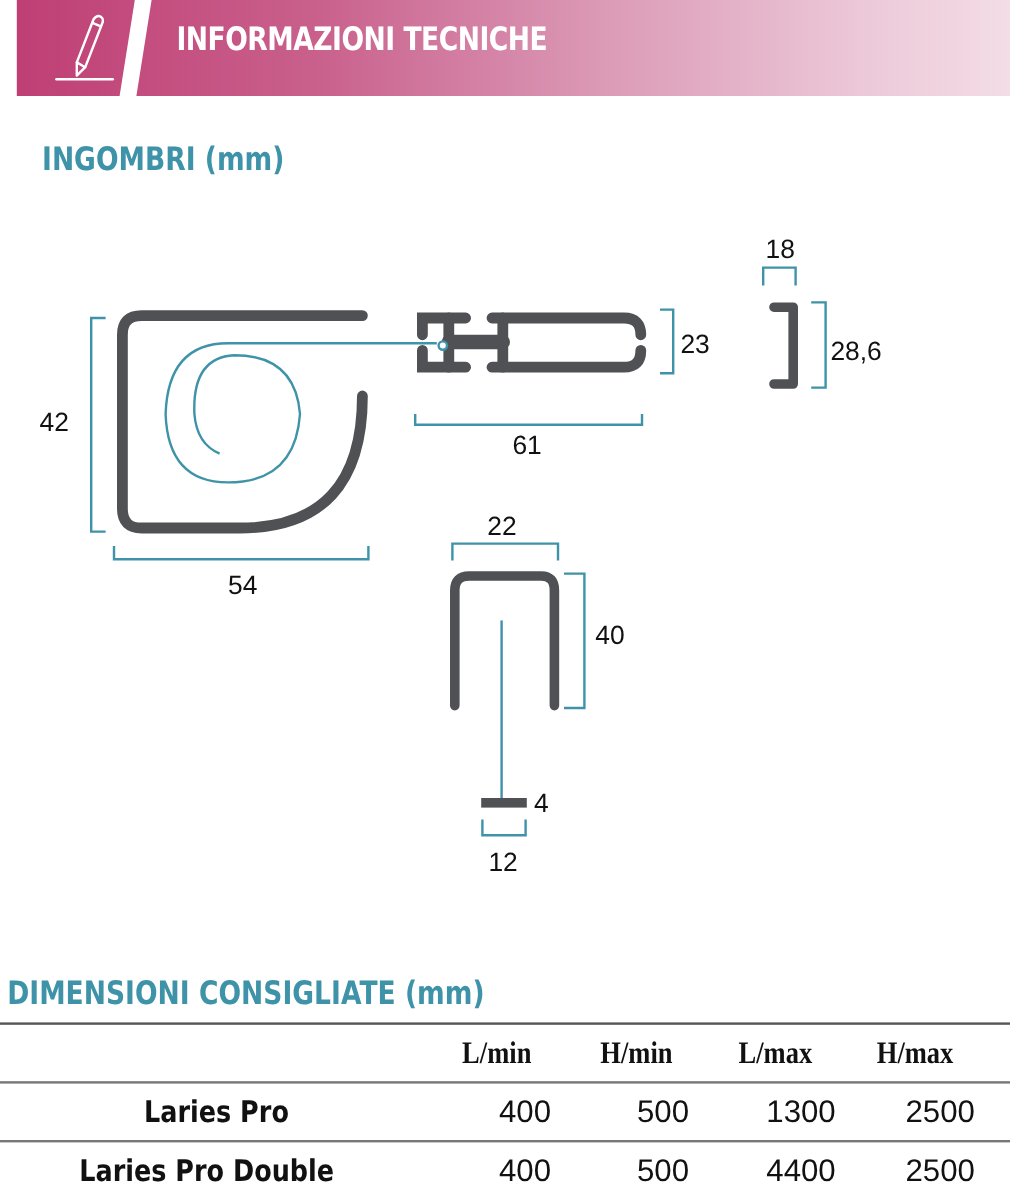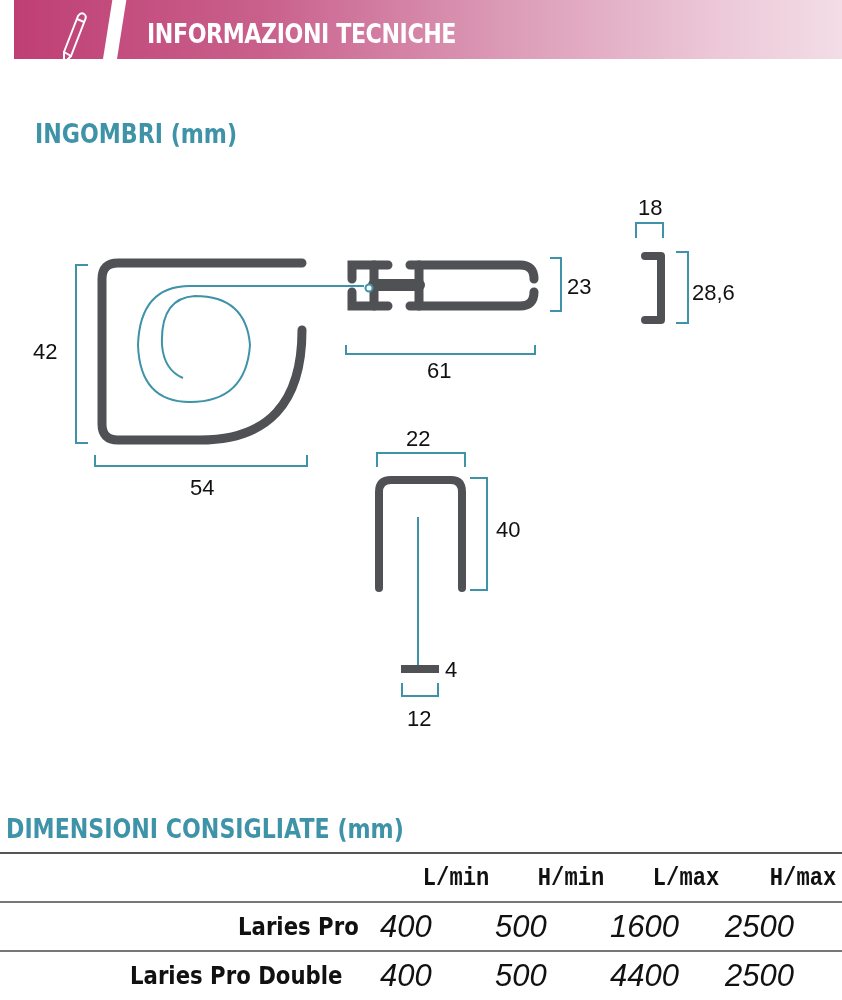--- a/index.html
+++ b/index.html
@@ -1,41 +1,41 @@
 <!DOCTYPE html>
 <html><head>
 <meta charset="utf-8">
 <style>
   html, body { margin: 0; padding: 0; background: #ffffff; }
   body { width: 842px; height: 1000px; position: relative; overflow: hidden;
          font-family: "Liberation Sans", sans-serif; color: #111; }
-  .banner { position: absolute; left: 14px; top: 0; width: 828px; height: 59px;
+  .banner { position: absolute; left: 14px; top: 0; width: 828px; height: 80px;
             background: linear-gradient(90deg, #bf3f74 0%, #c9608c 30%, #dc9cb8 60%, #ecc8d8 85%, #f3dde6 100%); }
   .banner-slash { position: absolute; left: 92px; top: 0; width: 14px; height: 80px;
                   background: #fff; transform: skewX(-9deg); }
   .banner-title { position: absolute; left: 133px; top: 18px; color: #fff;
                   font-family: "DejaVu Sans", sans-serif; font-weight: bold; font-size: 27px;
                   letter-spacing: -0.5px; transform: scaleX(0.82); transform-origin: left center; }
   .pencil { position: absolute; left: 28px; top: 8px; width: 55px; height: 60px; }
   .section-title { position: absolute; color: #3e93a8; font-family: "DejaVu Sans", sans-serif;
                    font-weight: bold; font-size: 27px; transform: scaleX(0.82);
                    transform-origin: left center; white-space: nowrap; }
   #t-ingombri { left: 35px; top: 118px; }
   #t-dimensioni { left: 6px; top: 813px; }
   .diagram { position: absolute; left: 0; top: 180px; width: 842px; height: 560px; }
   .dim-label { font-family: "Liberation Sans", sans-serif; font-size: 22px; fill: #111; }
   table.dims { position: absolute; left: 0; top: 852px; width: 842px; border-collapse: collapse; }
   table.dims th, table.dims td { height: 47px; padding: 0; }
   table.dims tr.head { border-top: 2px solid #555; }
   table.dims tr.row { border-top: 2px solid #777; }
-  table.dims th { font-family: Liberation Mono, monospace; font-weight: bold; font-size: 26px;
-                  text-align: right; color: #111; }
+  table.dims th { font-family: Liberation Serif, serif; font-weight: bold; font-size: 26px;
+                  text-align: left; color: #111; }
   table.dims td.name { font-family: "DejaVu Sans", sans-serif; font-weight: bold; font-size: 25px;
-                       padding-left: 2px; text-align: right; }
-  table.dims td.val { font-family: "Liberation Sans", sans-serif; font-size: 31px; text-align: left; font-style: italic; }
+                       padding-left: 2px; text-align: center; }
+  table.dims td.val { font-family: "Liberation Sans", sans-serif; font-size: 26px; text-align: center; }
   .cond { display: inline-block; transform: scaleX(0.85); transform-origin: left center; white-space: nowrap; }
   .condc { display: inline-block; transform: scaleX(0.85); white-space: nowrap; }
 </style>
 </head>
 <body>
 
 <div class="banner">
   <svg class="pencil" viewBox="0 0 55 60">
     <g fill="none" stroke="#fff" stroke-width="2" stroke-linejoin="round" stroke-linecap="round">
       <path d="M22 44 L36 8 Q39 4 42 6 Q45 8 43 12 L29 48 L22 55 Z"></path>
@@ -117,21 +117,21 @@
     <th><span class="condc"></span></th>
     <th><span class="condc">L/min</span></th>
     <th><span class="condc">H/min</span></th>
     <th><span class="condc">L/max</span></th>
     <th><span class="condc">H/max</span></th>
   </tr>
   <tr class="row">
     <td class="name"><span class="cond">Laries Pro</span></td>
     <td class="val">400</td>
     <td class="val">500</td>
-    <td class="val">1600</td>
+    <td class="val">1300</td>
     <td class="val">2500</td>
   </tr>
   <tr class="row">
     <td class="name"><span class="cond">Laries Pro Double</span></td>
     <td class="val">400</td>
     <td class="val">500</td>
     <td class="val">4400</td>
     <td class="val">2500</td>
   </tr>
 </tbody>

